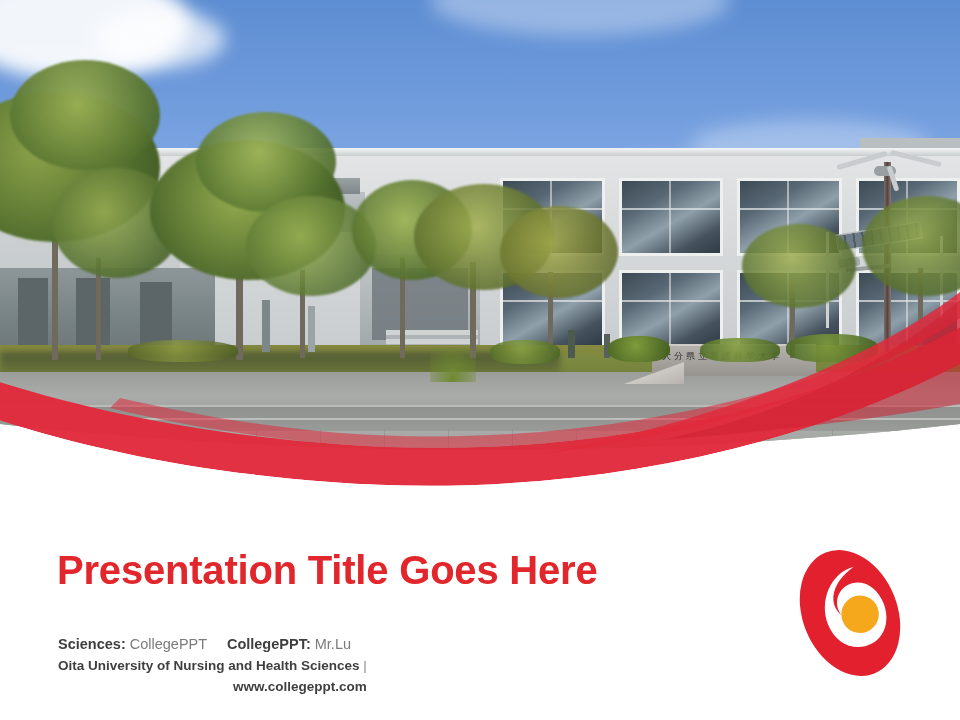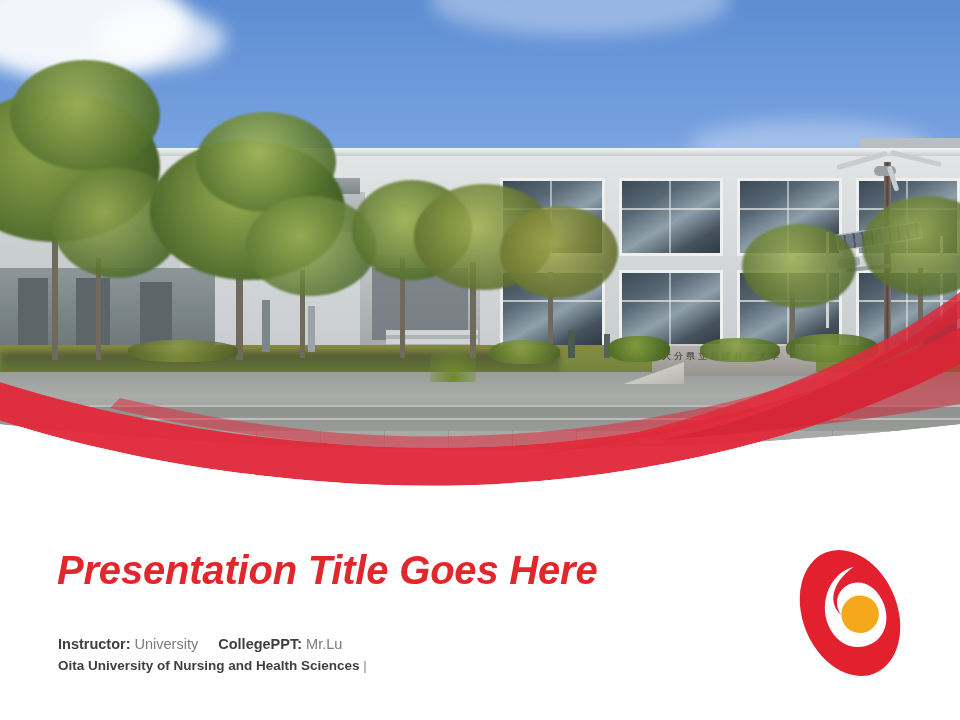--- a/index.html
+++ b/index.html
@@ -360,34 +360,37 @@
 
   <svg class="arc" viewBox="0 0 960 520" preserveAspectRatio="none">
     <path d="M 960,292 L 960,318
              C 850,392 700,434 540,454
              C 700,424 860,368 960,292 Z" fill="#E02A3C" opacity="0.85"></path>
     <path d="M 960,300 L 960,404
              C 860,422 760,432 660,440
              C 790,414 890,360 960,300 Z" fill="#cf2233" opacity="0.55"></path>
   </svg>
 
-  <div class="title" style="color:#E1262C;font-style:italic;">Presentation Title Goes Here</div>
+  <div class="title" style="color:#E1262C;">Presentation Title Goes Here</div>
 
   <div class="meta">
     <div>
-      <span class="k">Instructor:</span>
-      <span class="v">University</span>
+      <span class="k">Sciences:</span>
+      <span class="v">CollegePPT</span>
       <span class="gap"></span>
       <span class="k">CollegePPT:</span>
       <span class="v">Mr.Lu</span>
     </div>
     <div class="l2">
       <span>Oita University of Nursing and Health Sciences</span>
       <span class="sep">|</span>
     </div>
+    <div class="l3">
+      <span>www.collegeppt.com</span>
+    </div>
   </div>
 
   <svg class="logo" viewBox="0 0 150 150">
     <g transform="rotate(-22 75 75)">
 
       <ellipse cx="75" cy="75" rx="48" ry="66" fill="#E2202E"></ellipse>
 
       <path d="M 96,33
                C 72,30 50,52 50,78
                C 50,100 66,114 84,112

